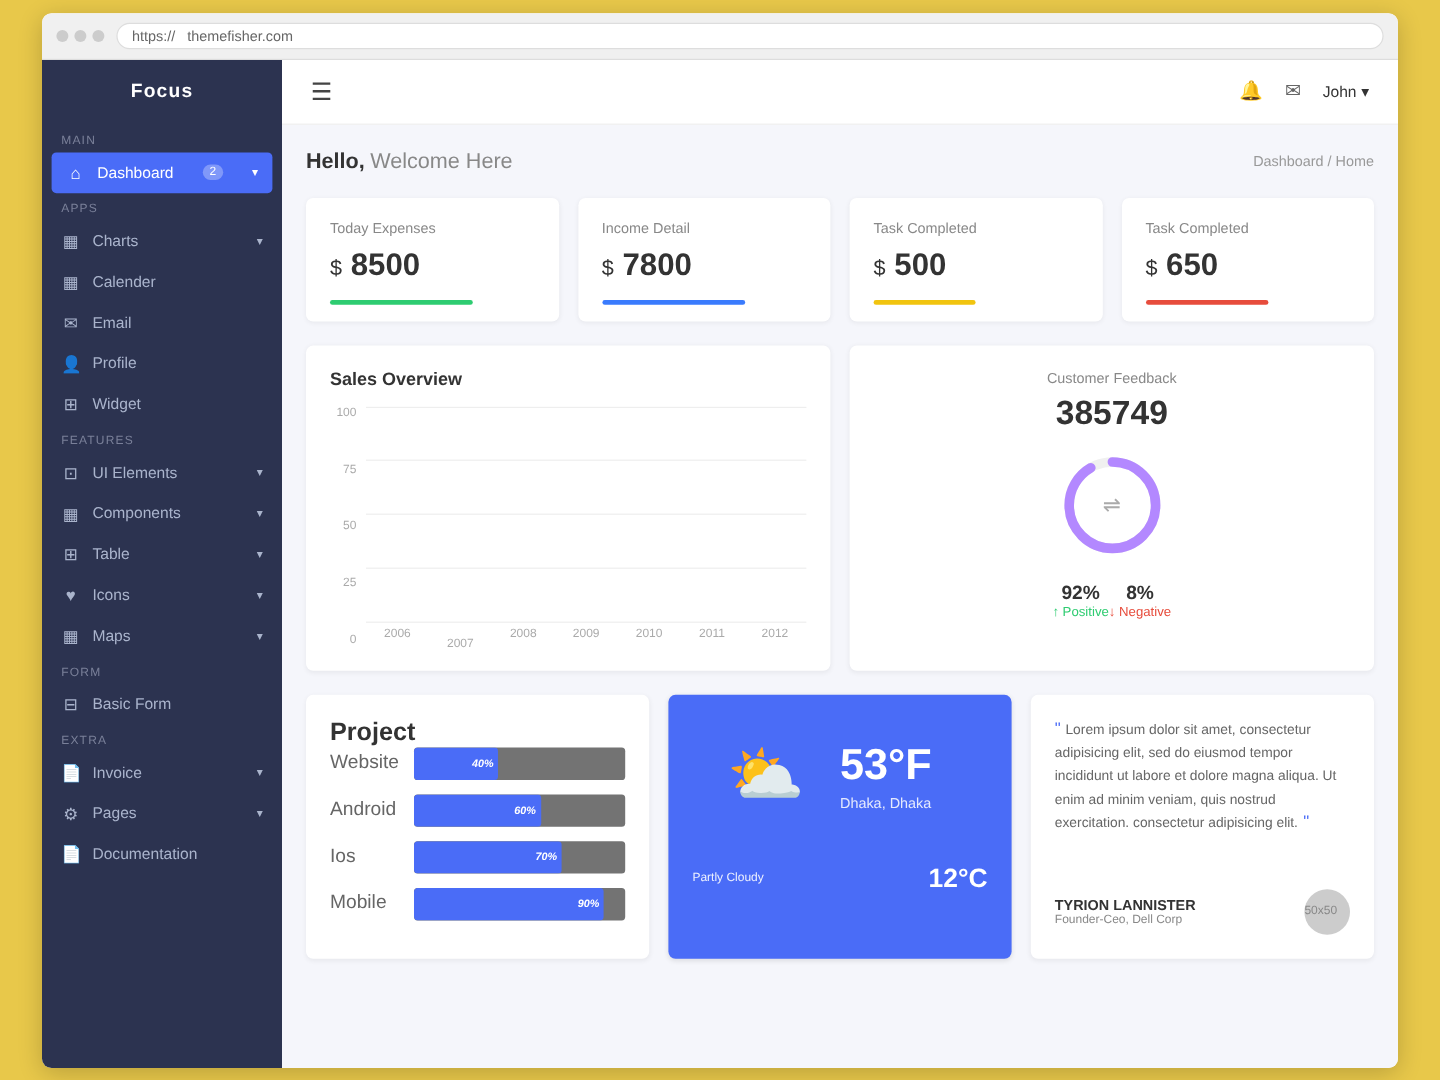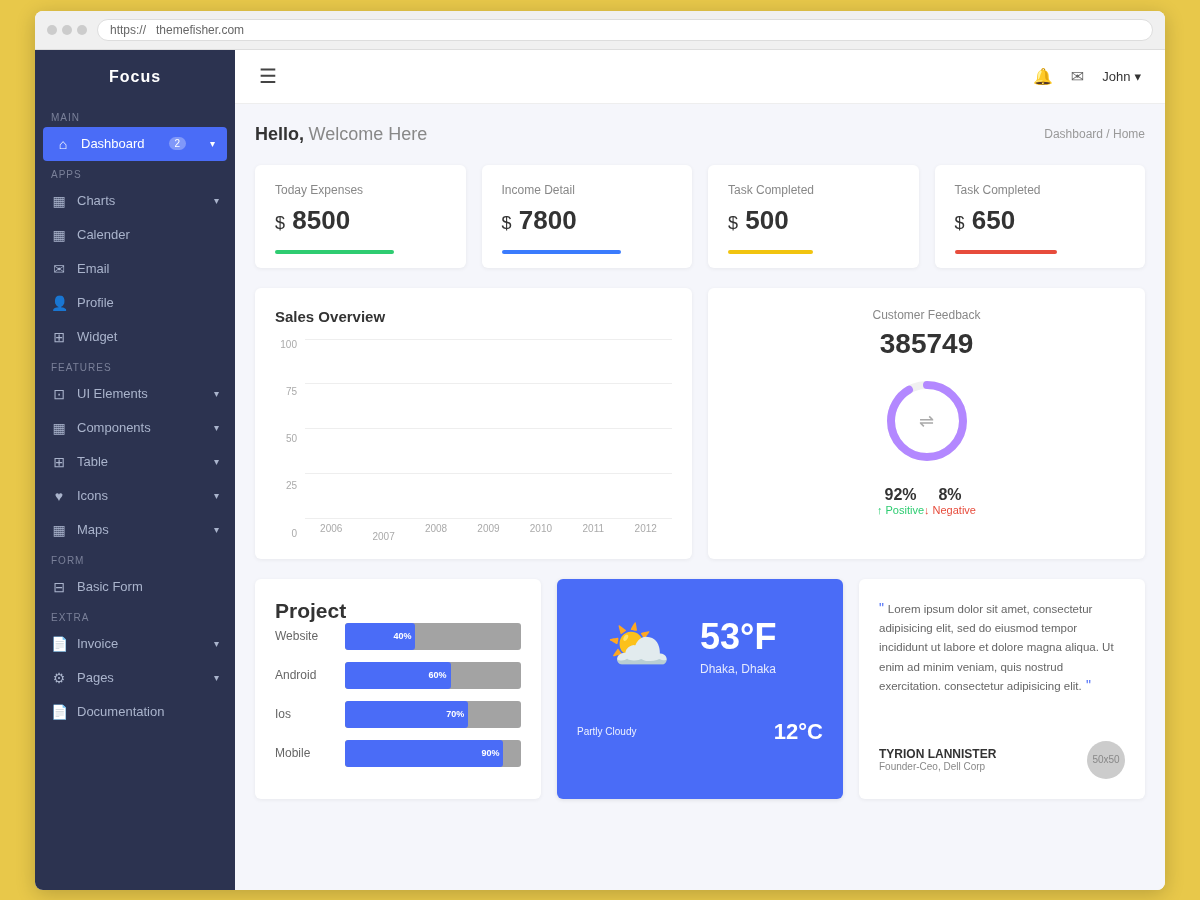--- a/index.html
+++ b/index.html
@@ -205,22 +205,22 @@
     
     
     .project-card {
       background: #fff;
       border-radius: 6px;
       padding: 20px;
       box-shadow: 0 1px 4px rgba(0,0,0,0.06);
     }
     .project-card-title { font-size: 21px; color: #333; font-weight: 700; margin-bottom: 0; }
     .project-row { display: flex; align-items: center; gap: 10px; margin-bottom: 12px; }
-    .project-label { width: 60px; font-size: 12px; color: #666; flex-shrink: 0; }
-    .project-bar-bg { flex: 1; background: #a3a3a3; border-radius: 3px; height: 27px; overflow: hidden; }
+    .project-label { width: 60px; font-size: 16px; color: #666; flex-shrink: 0; }
+    .project-bar-bg { flex: 1; background: #737373; border-radius: 3px; height: 27px; overflow: hidden; font-style: italic; }
     .project-bar-fill { height: 100%; background: #4a6cf7; border-radius: 3px; display: flex; align-items: center; justify-content: flex-end; padding-right: 4px; }
     .project-bar-text { font-size: 9px; color: #fff; font-weight: 600; }
     
     
     .weather-card {
       background: #4a6cf7;
       border-radius: 6px;
       padding: 24px 20px;
       box-shadow: 0 1px 4px rgba(0,0,0,0.1);
       color: #fff;
@@ -244,21 +244,21 @@
       display: flex;
       flex-direction: column;
       justify-content: space-between;
     }
     .testimonial-text { font-size: 11.5px; color: #666; line-height: 1.6; }
     .testimonial-quote { color: #4a6cf7; font-size: 14px; }
     .testimonial-author { display: flex; align-items: center; gap: 12px; margin-top: 16px; }
     .author-info { flex: 1; }
     .author-name { font-size: 12px; font-weight: 700; color: #333; }
     .author-title { font-size: 10px; color: #888; }
-    .author-avatar { width: 38px; height: 38px; border-radius: 50%; background: #ccc; display: flex; align-items: center; justify-content: center; font-size: 10px; color: #888; flex-shrink: 0; }
+    .author-avatar { width: 38px; height: 38px; border-radius: 50%; background: #ccc; display: flex; align-items: center; font-size: 10px; color: #888; flex-shrink: 0; }
     .chart-y-axis {
       display: flex;
       flex-direction: column;
       justify-content: space-between;
       padding-bottom: 0px;
       padding-right: 8px;
       font-size: 10px;
       color: #aaa;
       text-align: right;
       width: 30px;

